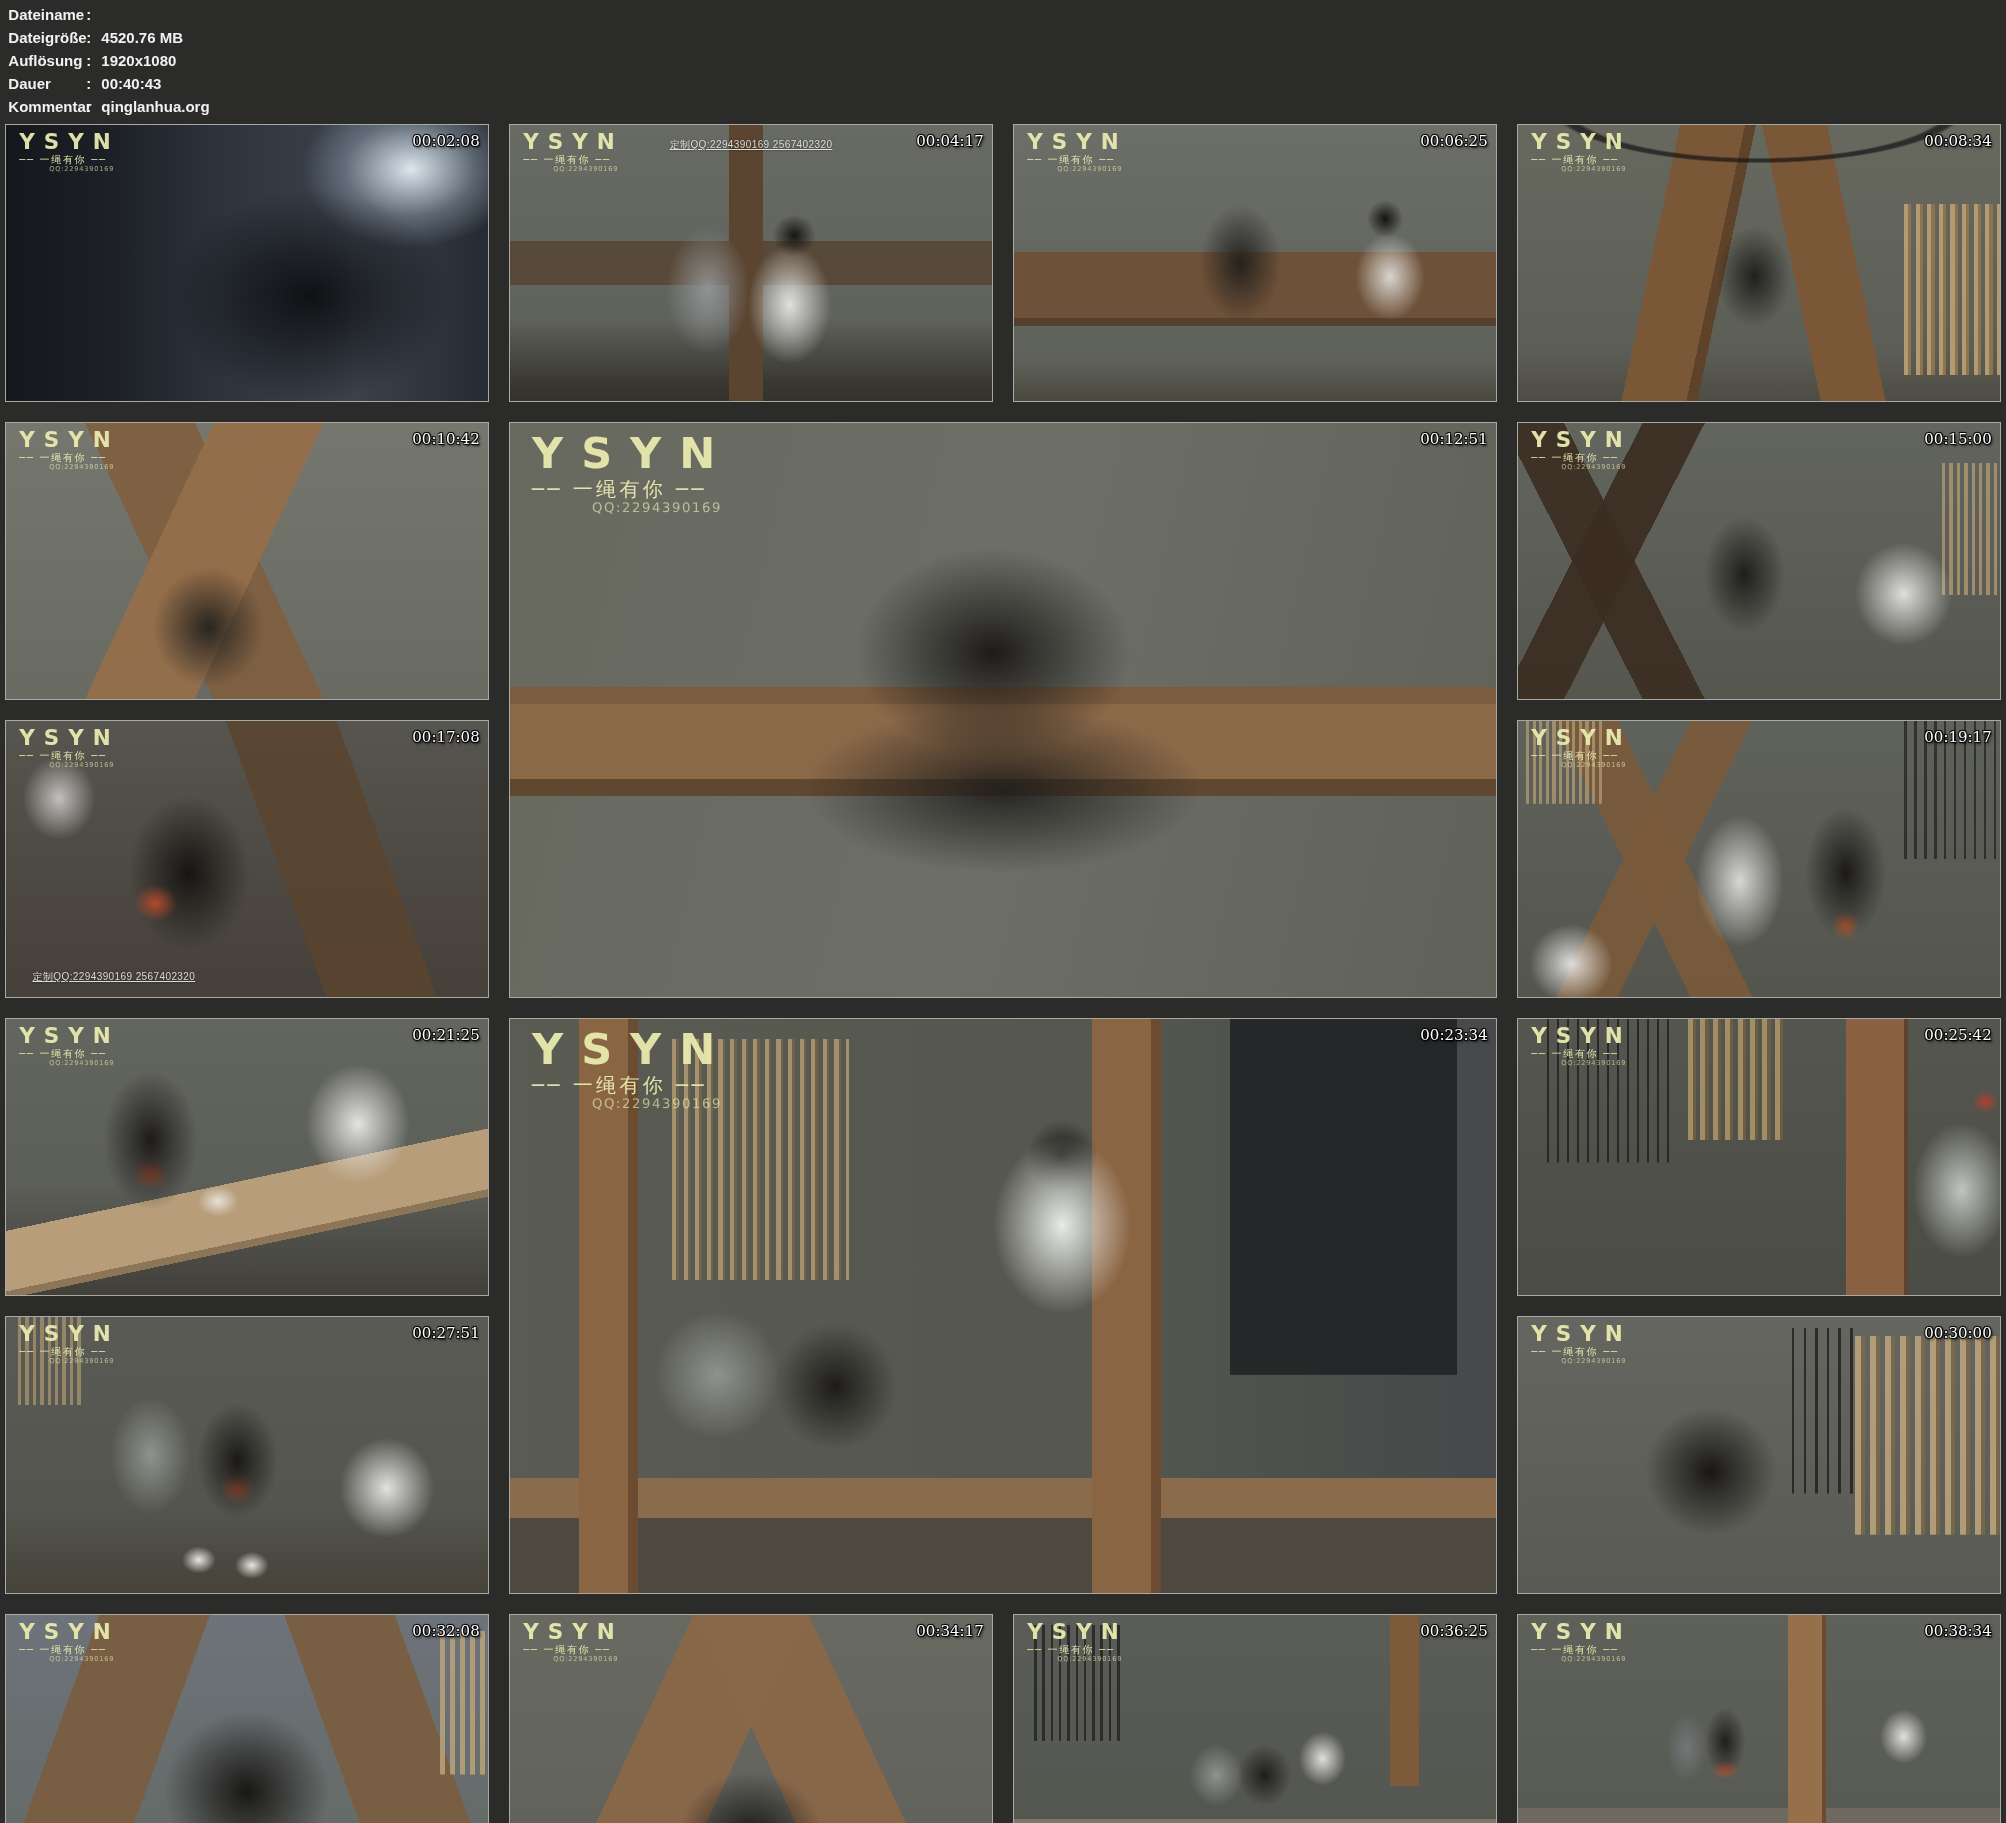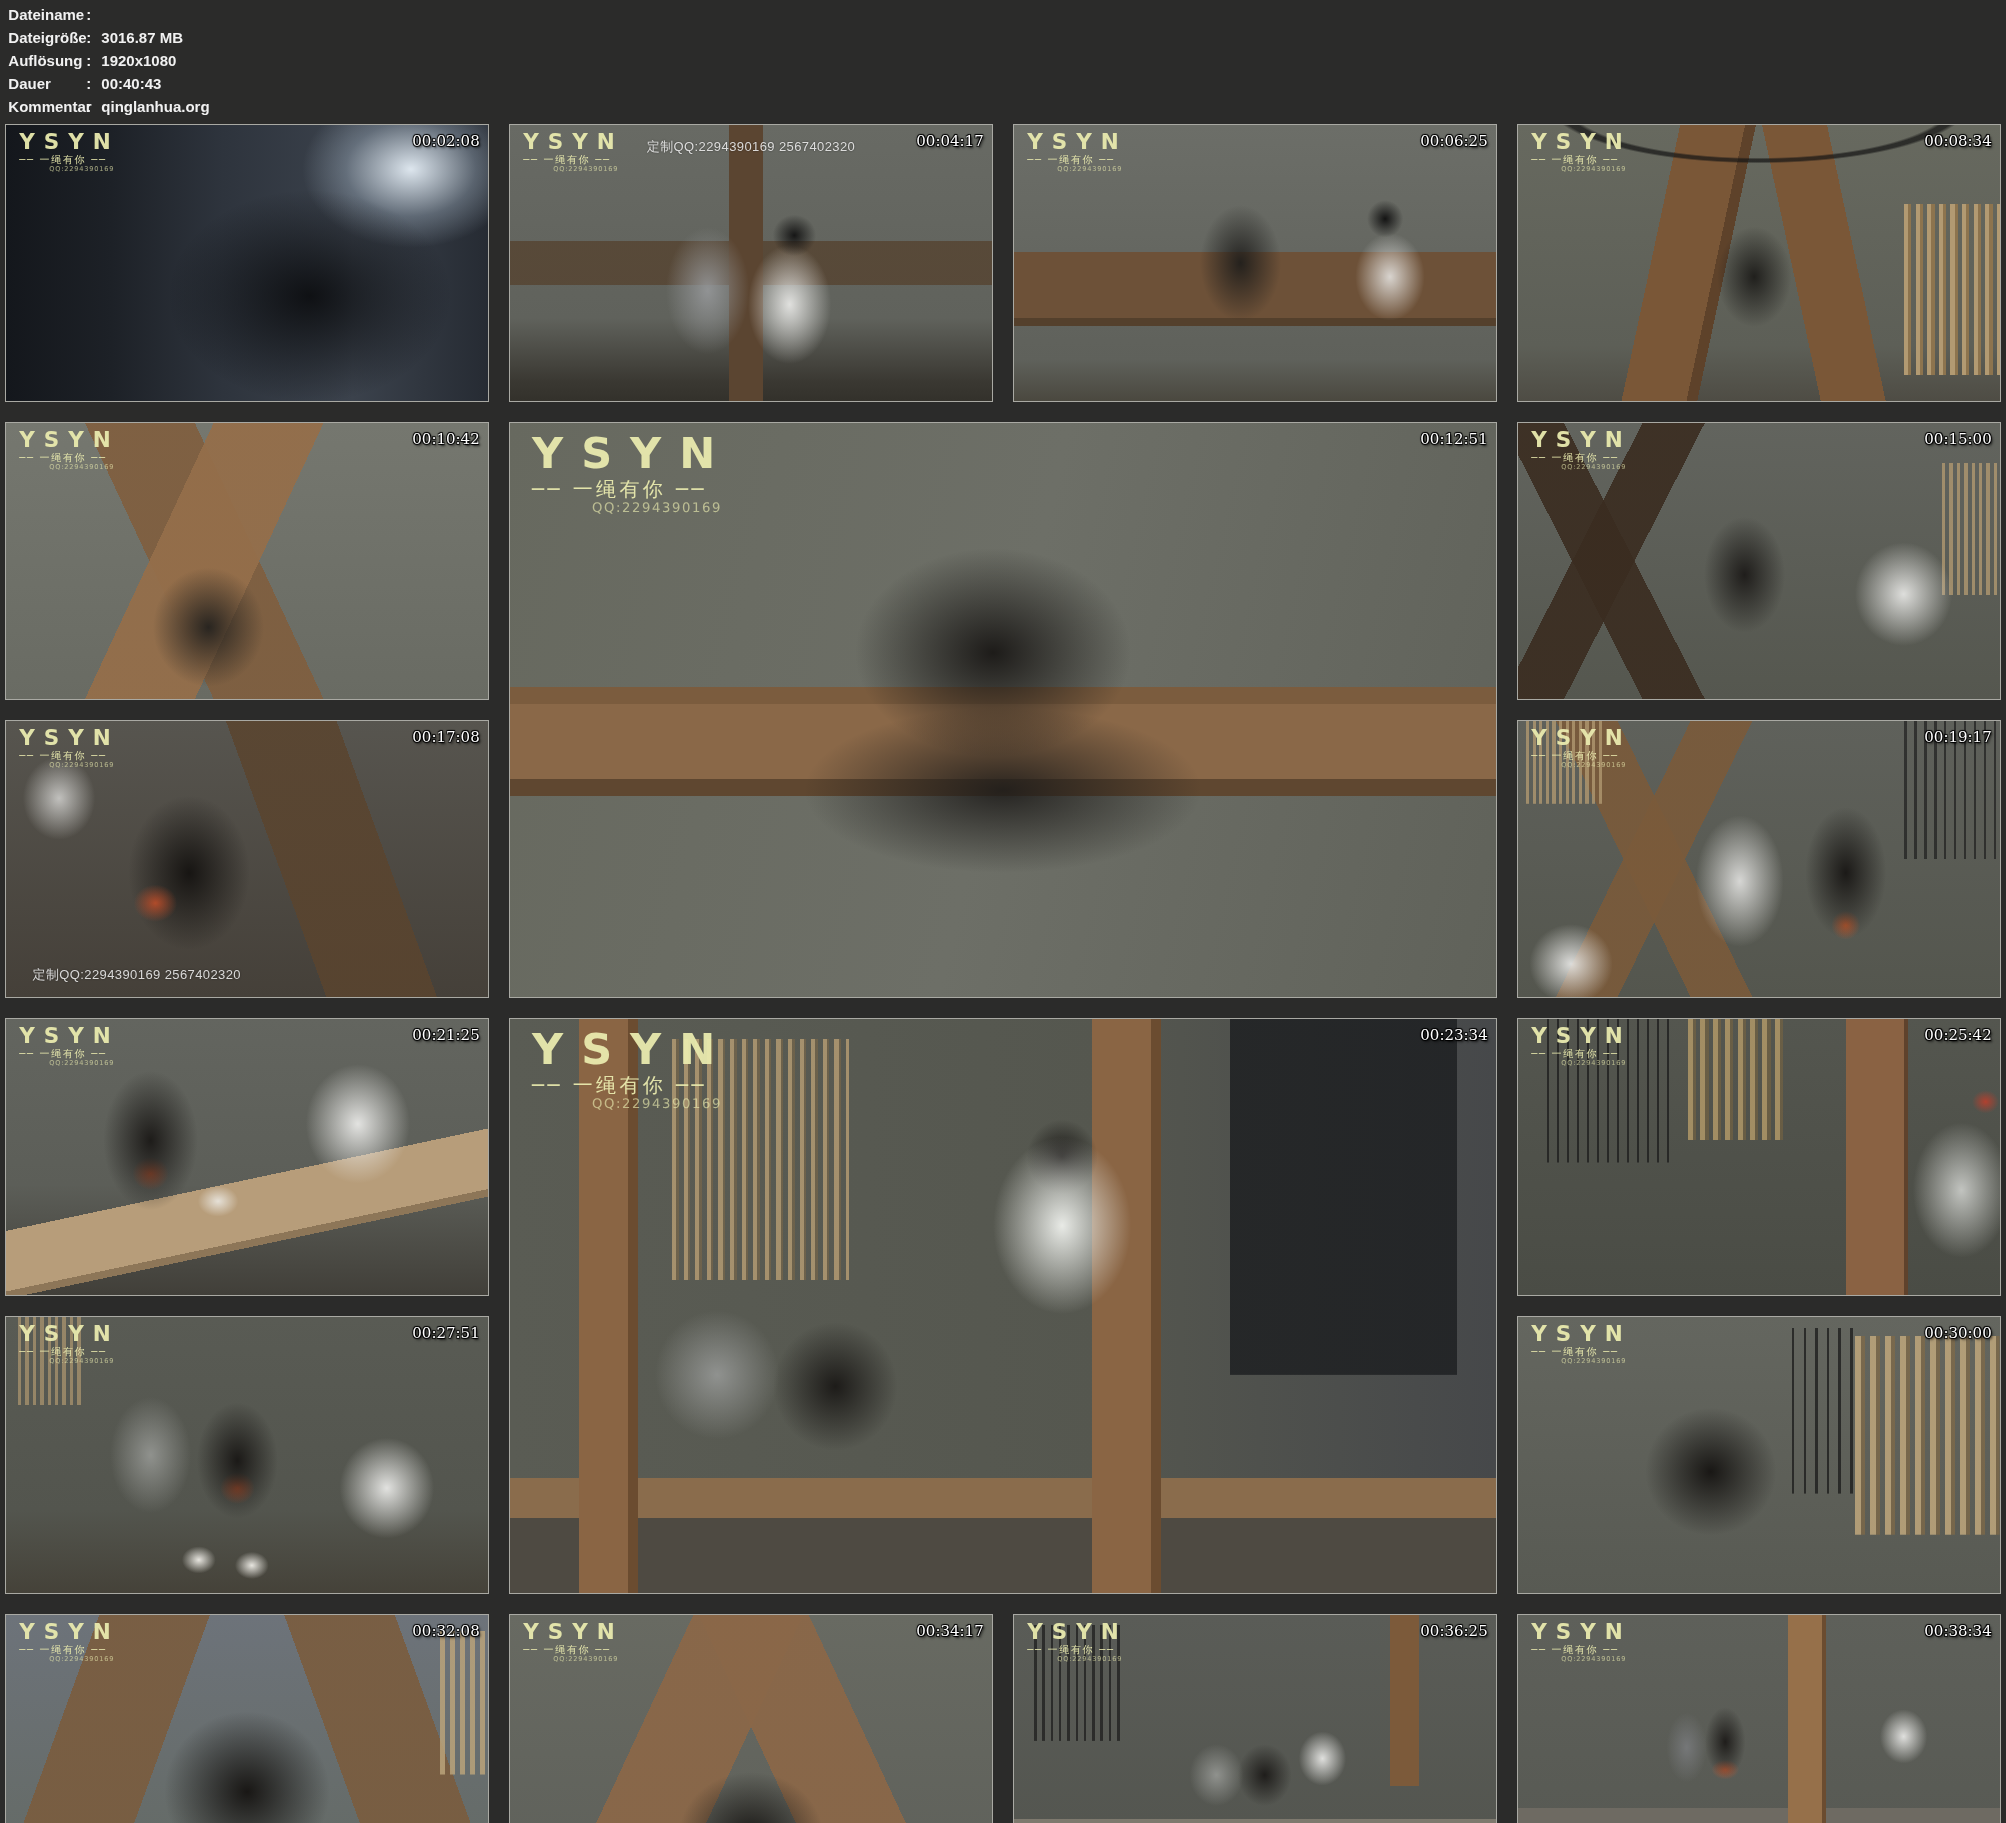--- a/index.html
+++ b/index.html
@@ -31,21 +31,21 @@
   .wm-qq{font-family:"DejaVu Sans",sans-serif;font-size:6.6px;line-height:7.4px;letter-spacing:0.8px;margin:0.8px 0 0 30px;opacity:.65;}
   .tile-big .wm{transform:scale(2);transform-origin:top left;top:13.2px;left:21.5px;}
   
   .ts{
     position:absolute;top:7.4px;right:8.3px;
     font-family:"DejaVu Serif",serif;font-size:15px;color:#ffffff;
     text-shadow:-0.8px -0.8px 0.8px #000,0.8px -0.8px 0.8px #000,-0.8px 0.8px 0.8px #000,0.8px 0.8px 0.8px #000,1.7px 1.7px 2.5px rgba(0,0,0,.9);
     padding-left:20px;
   }
   
-  .cqq{position:absolute;font-size:13px;letter-spacing:0.4px;color:rgba(255,255,255,.82);text-shadow:0 0 1.7px rgba(0,0,0,.6);}
+  .cqq{position:absolute;font-size:10px;letter-spacing:0.4px;color:rgba(255,255,255,.82);text-shadow:0 0 1.7px rgba(0,0,0,.6);text-decoration:underline;}
   .cqq-top{top:13.2px;left:50%;transform:translateX(-50%);}
   .cqq-bottom{bottom:13.2px;left:26.5px;}
 
   
   .s1{background-image:
     radial-gradient(42% 55% at 63% 62%, rgba(8,9,11,.85), rgba(8,9,11,0) 70%),
     radial-gradient(30% 38% at 84% 16%, #dde6ee, rgba(150,165,180,.45) 45%, rgba(90,100,115,0) 75%),
     linear-gradient(90deg,#14171c 0%,#1d2127 22%,#2e343d 45%,#3b424c 72%,#262b33 100%);}
   .s2{background-image:
     radial-gradient(6% 10% at 59% 40%, rgba(18,18,18,.95), transparent 75%),
@@ -191,21 +191,21 @@
 <body>
 
 <div class="header">
   <div class="hrow">
     <span class="hlabel">Dateiname</span>
       <span class="hsep">:</span>
   </div>
   <div class="hrow">
     <span class="hlabel">Dateigröße</span>
       <span class="hsep">:</span>
-      <span class="hvalue">3016.87 MB</span>
+      <span class="hvalue">4520.76 MB</span>
   </div>
   <div class="hrow">
     <span class="hlabel">Auflösung</span>
       <span class="hsep">:</span>
       <span class="hvalue">1920x1080</span>
   </div>
   <div class="hrow">
     <span class="hlabel">Dauer</span>
       <span class="hsep">:</span>
       <span class="hvalue">00:40:43</span>

